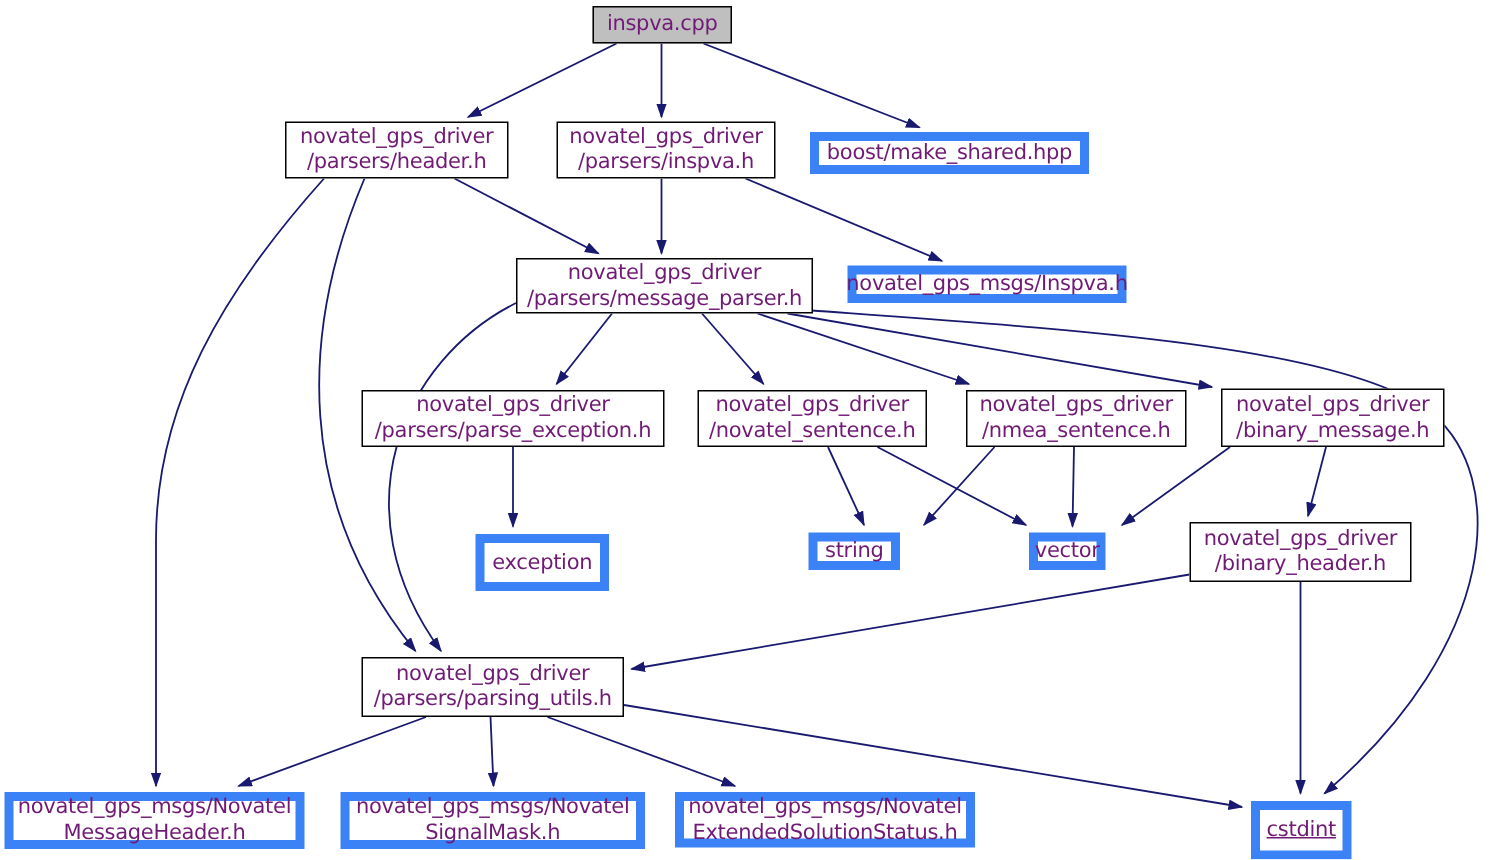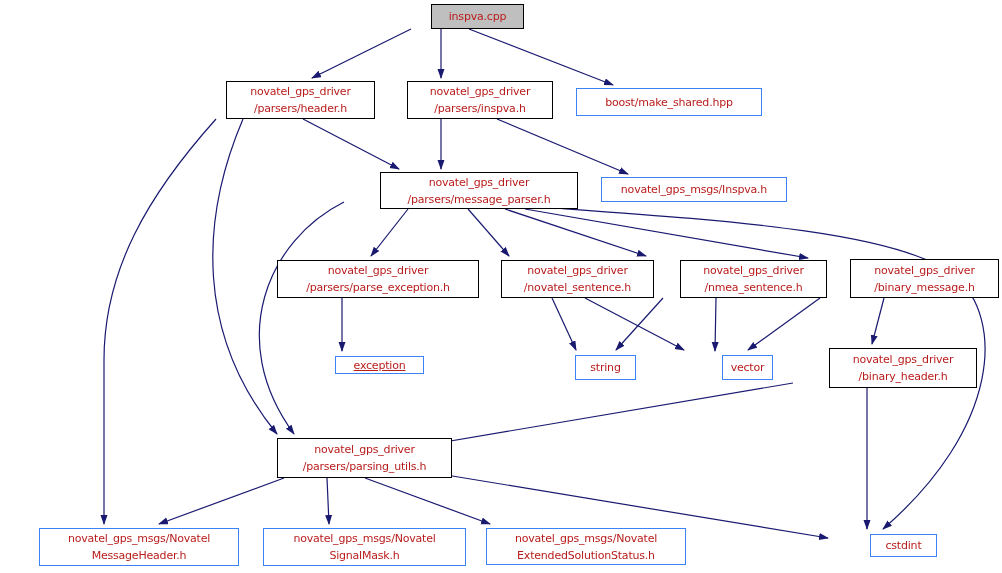--- a/index.html
+++ b/index.html
@@ -19,33 +19,32 @@
   .edge {
     fill: none;
     stroke: #191970;
     stroke-width: 1.2px;
   }
   .node {
     position: absolute;
     box-sizing: border-box;
     border: 1.2px solid #000000;
     background: #ffffff;
-    color: #b91c1c;
-    font-size: 11px;
+    color: #701a75;
+    font-size: 14px;
     line-height: 17px;
     text-align: center;
     white-space: pre-line;
     display: flex;
     align-items: center;
     justify-content: center;
     letter-spacing: -0.2px;
-    margin-left: 36px;
   }
   .node.ext {
-    border: 1px solid #3b82f6;
+    border: 6px solid #3b82f6;
   }
   .node.root {
     background: #bfbfbf;
     border: 1.5px solid #000000;
   }
 </style>
 </head>
 <body>
 
 <div id="canvas">
@@ -105,36 +104,36 @@
 
   <div class="node" style="left:465px; top:260px; width:153px; height:38px;">novatel_gps_driver
 /novatel_sentence.h</div>
 
   <div class="node" style="left:644px; top:260px; width:147px; height:38px;">novatel_gps_driver
 /nmea_sentence.h</div>
 
   <div class="node" style="left:814px; top:259px; width:149px; height:39px;">novatel_gps_driver
 /binary_message.h</div>
 
-  <div class="node ext" style="left:299px; top:356px; width:89px; height:18px;text-decoration:underline;">exception</div>
+  <div class="node ext" style="left:317px; top:356px; width:89px; height:38px;">exception</div>
 
   <div class="node ext" style="left:539px; top:355px; width:61px; height:25px;">string</div>
 
   <div class="node ext" style="left:686px; top:355px; width:51px; height:25px;">vector</div>
 
   <div class="node" style="left:793px; top:348px; width:148px; height:40px;">novatel_gps_driver
 /binary_header.h</div>
 
   <div class="node" style="left:241px; top:438px; width:175px; height:40px;">novatel_gps_driver
 /parsers/parsing_utils.h</div>
 
   <div class="node ext" style="left:3px; top:528px; width:200px; height:38px;">novatel_gps_msgs/Novatel
 MessageHeader.h</div>
 
   <div class="node ext" style="left:227px; top:528px; width:203px; height:38px;">novatel_gps_msgs/Novatel
 SignalMask.h</div>
 
   <div class="node ext" style="left:450px; top:528px; width:200px; height:37px;">novatel_gps_msgs/Novatel
 ExtendedSolutionStatus.h</div>
 
-  <div class="node ext" style="left:834px; top:534px; width:67px; height:23px;">cstdint</div>
+  <div class="node ext" style="left:834px; top:534px; width:67px; height:39px;text-decoration:underline;">cstdint</div>
 
 </div>
 
 </body></html>

